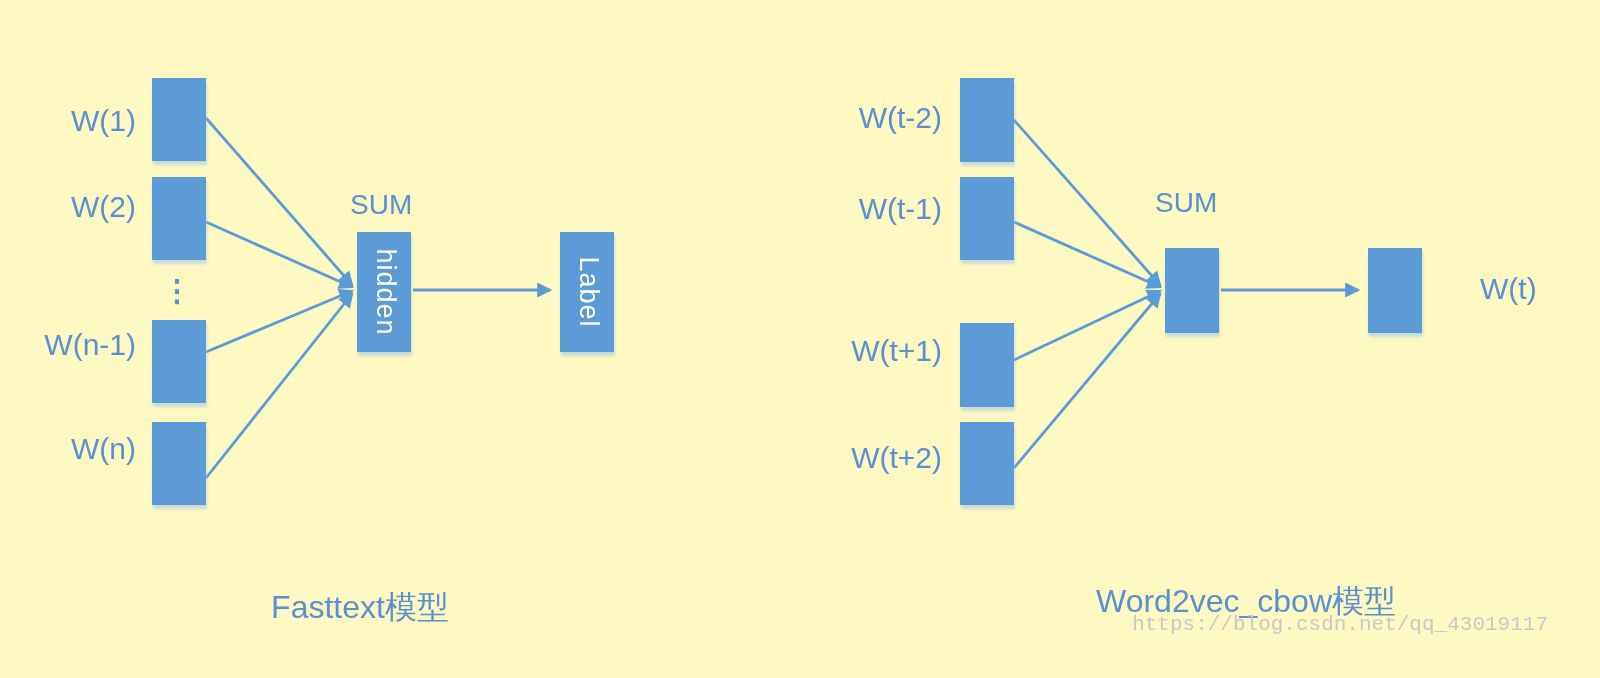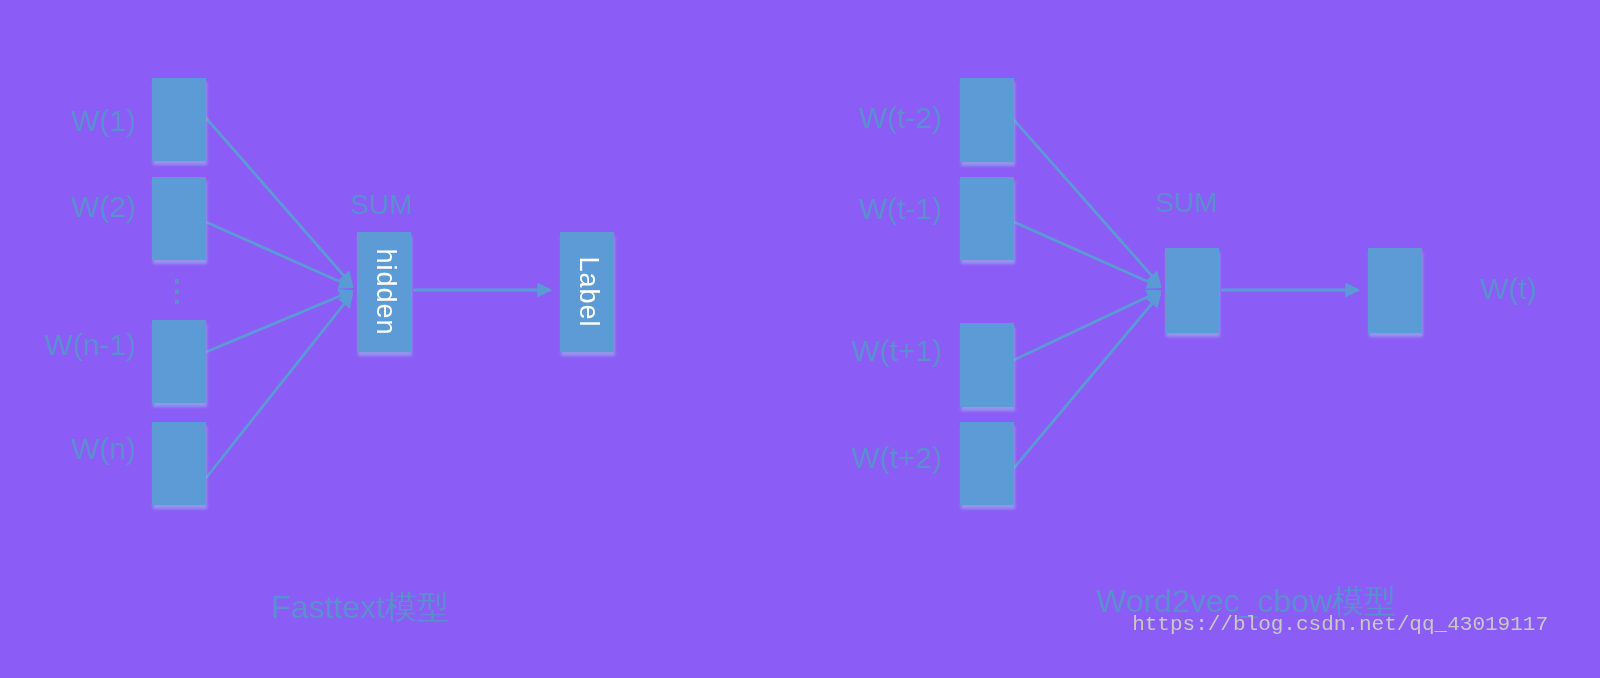--- a/index.html
+++ b/index.html
@@ -5,21 +5,21 @@
   html, body {
     margin: 0;
     padding: 0;
     background: #ffffff;
     font-family: "Liberation Sans", sans-serif;
   }
   .canvas {
     position: relative;
     width: 1600px;
     height: 678px;
-    background: #8b5cf6;
+    background: #fef9c3;
     overflow: hidden;
   }
   svg { display: block; }
   .node-label {
     font-family: "Liberation Sans", sans-serif;
     font-size: 30px;
     fill: #5b8fd0;
   }
   .sum-label {
     font-family: "Liberation Sans", sans-serif;

